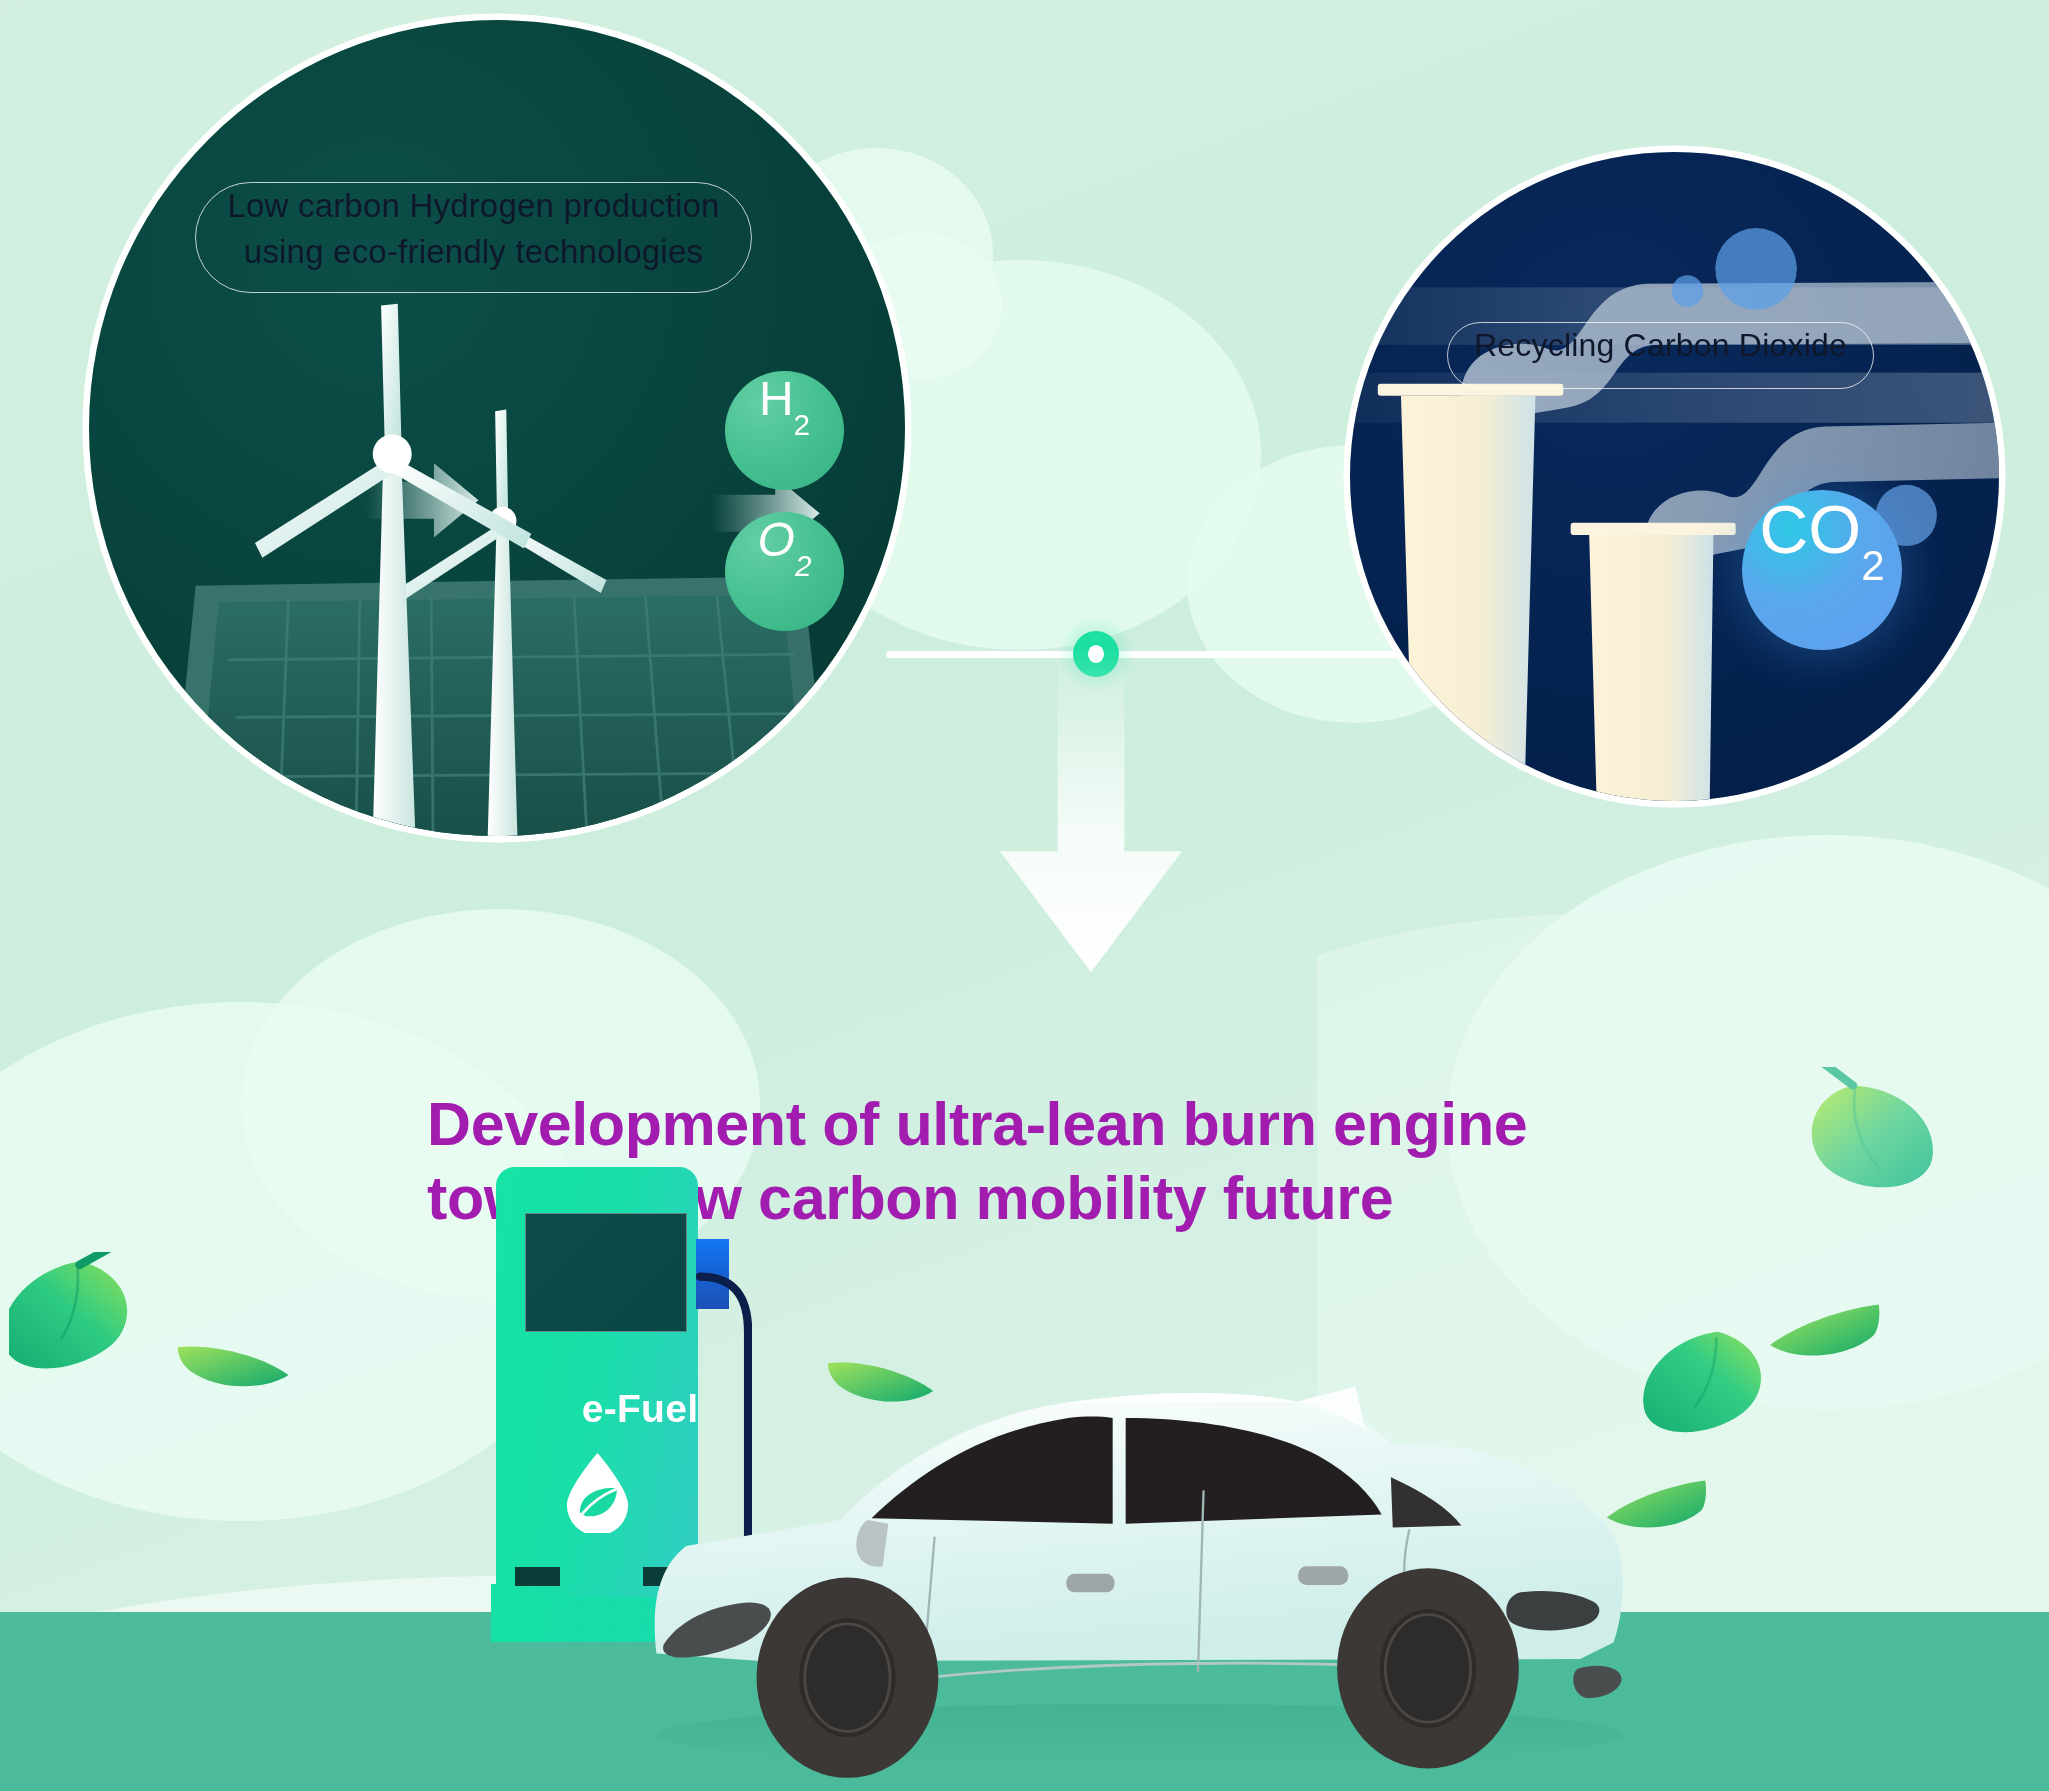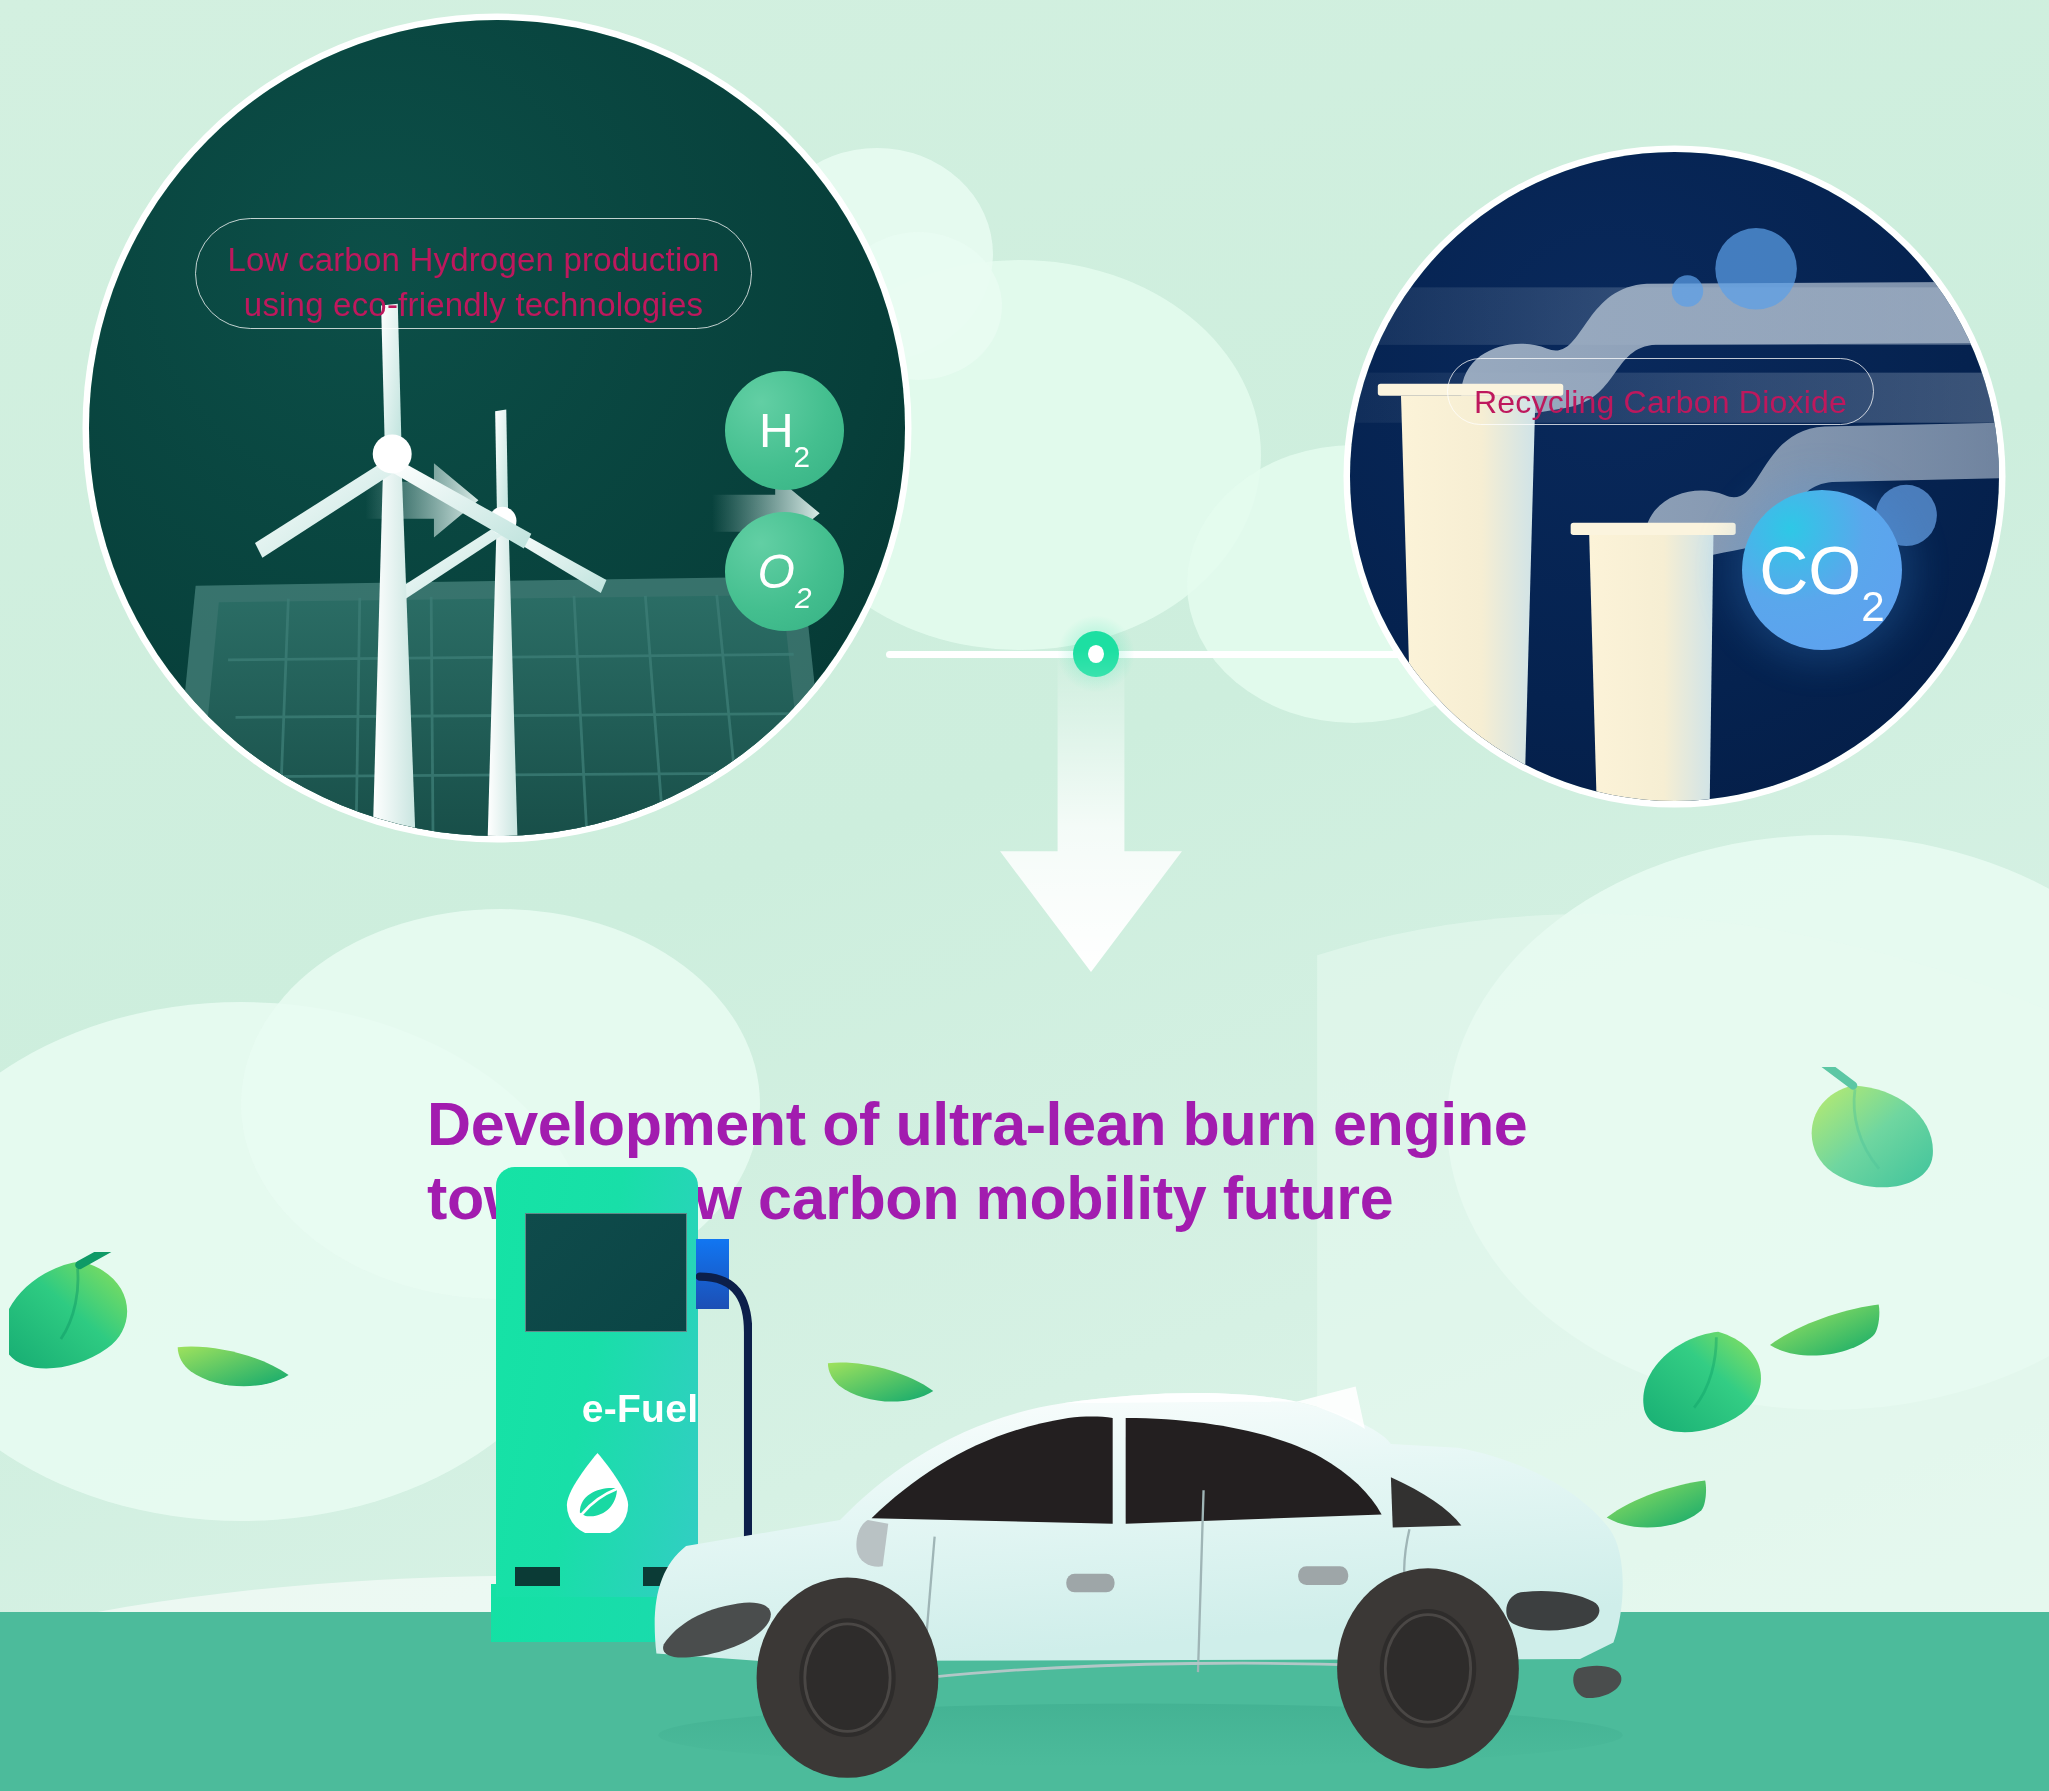--- a/index.html
+++ b/index.html
@@ -58,35 +58,34 @@
   #circle-co2{
     left:1350px;top:152px;width:649px;height:649px;
     background:radial-gradient(circle at 40% 30%,#09295c 0%,#05224f 60%,#041c44 100%);
   }
 
   
   .pill{
     position:absolute;
     border:1.9px solid rgba(255,255,255,.75);
     border-radius:56px;
-    color:#be185d;
-    display:flex;align-items:flex-end;justify-content:center;
+    color:#0f172a;
+    display:flex;align-items:flex-start;justify-content:center;
     text-align:center;
     line-height:1.38;
     letter-spacing:0.2px;
     box-sizing:border-box;
-    margin-top:36px;
   }
   #pill-hydrogen{left:195px;top:182px;width:557px;height:111px;font-size:33px;padding:0 24px;}
   #pill-co2{left:1447px;top:322px;width:427px;height:67px;font-size:32px;}
 
   
   .bubble{
     position:absolute;border-radius:50%;
-    display:flex;align-items:center;justify-content:center;
+    display:flex;justify-content:center;
     color:#fff;font-weight:400;
   }
   .bubble .sub{font-size:.62em;vertical-align:sub;line-height:0;position:relative;top:.30em;}
   #bubble-h2o{
     left:122px;top:434px;width:128px;height:128px;font-size:52px;
     background:radial-gradient(circle at 32% 28%,#7fd3cc 0%,#69c2bc 45%,#57b3ae 100%);
     box-shadow:0 0 32px 11px rgba(110,200,192,.22);
   }
   #bubble-h2{
     left:725px;top:371px;width:119px;height:119px;font-size:48px;

